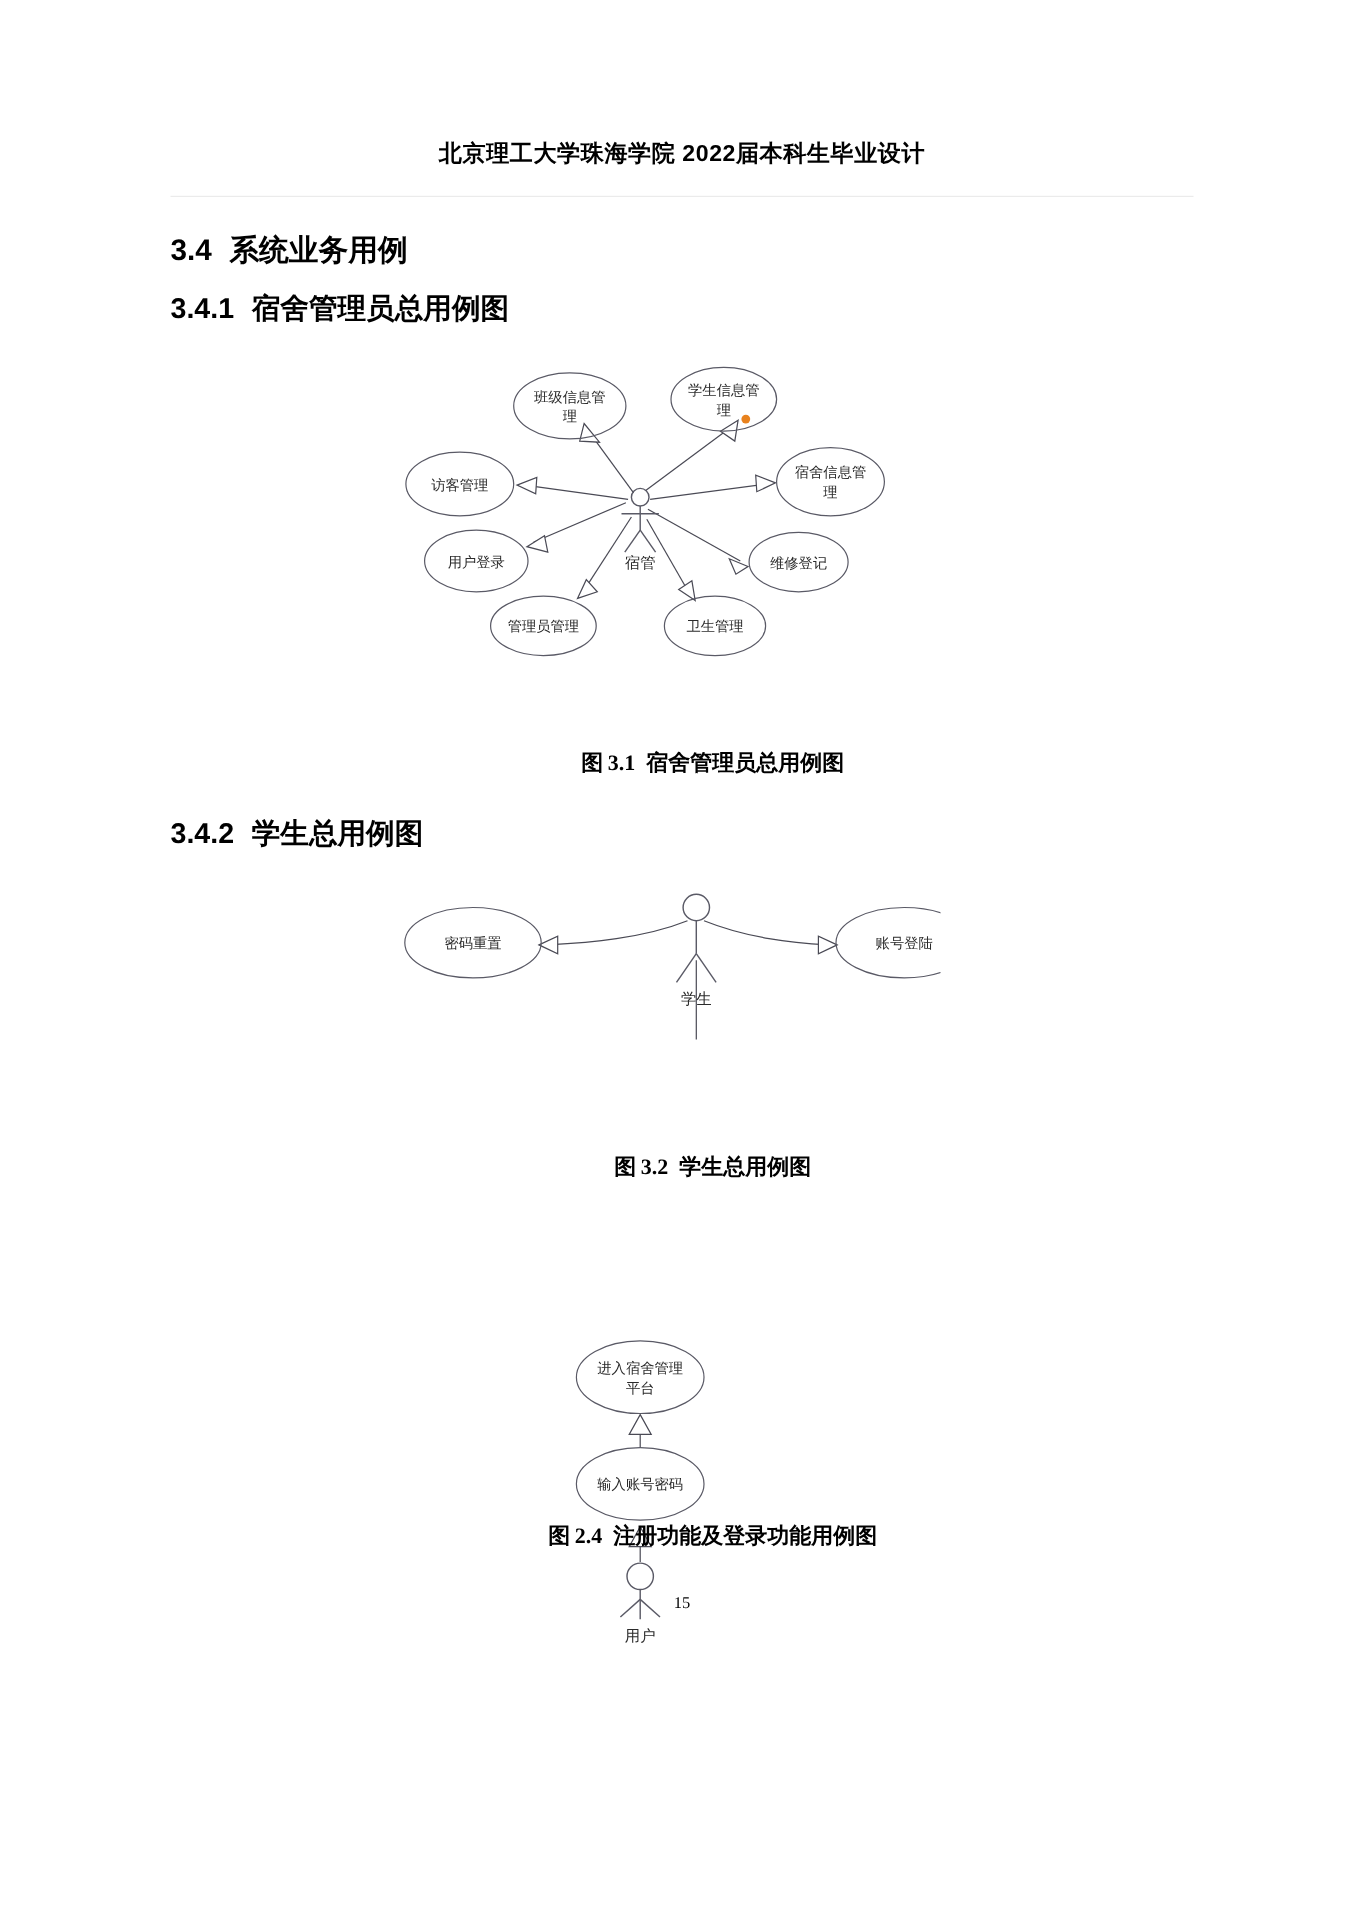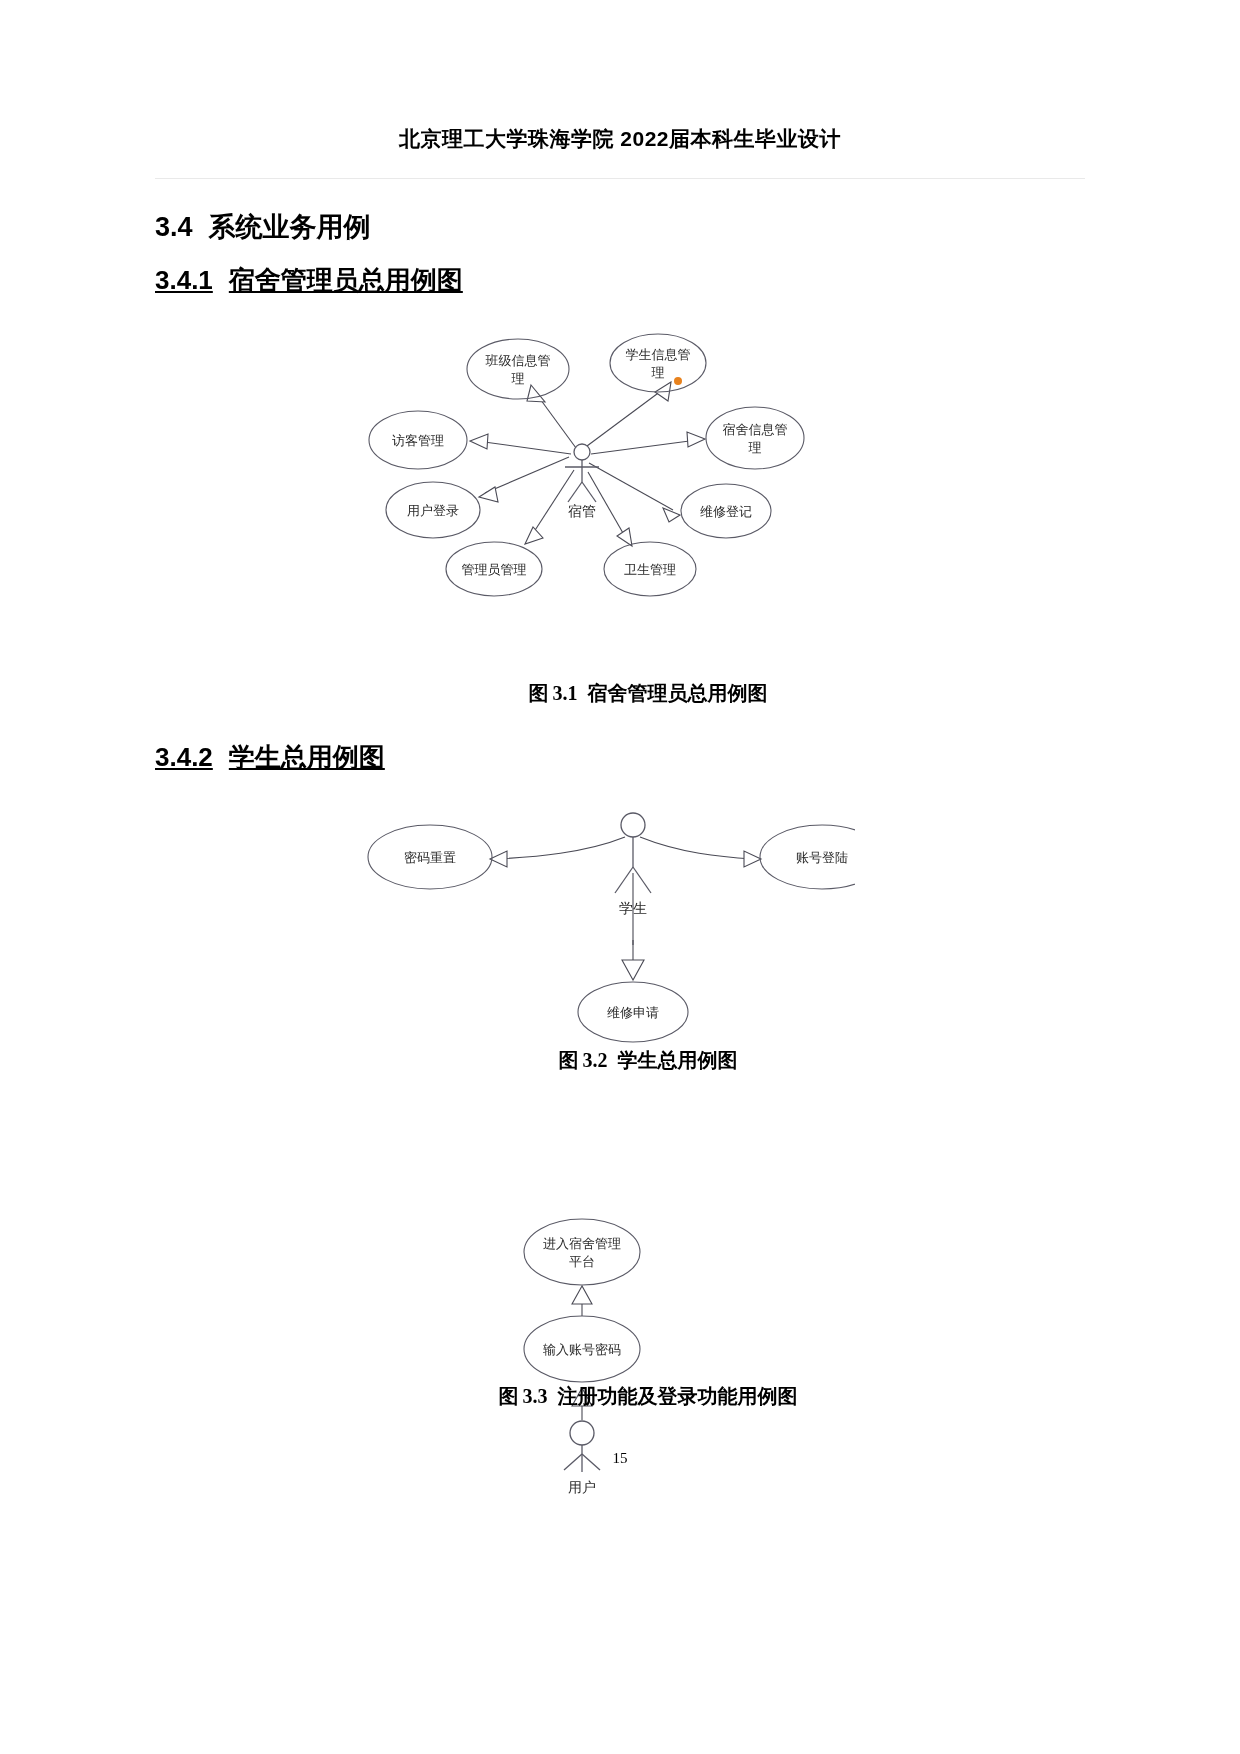--- a/index.html
+++ b/index.html
@@ -50,21 +50,20 @@
     font-size: 27px;
     white-space: nowrap;
   }
   .h3 {
     position: absolute;
     left: 155px;
     font-family: "Liberation Sans", "DejaVu Sans", sans-serif;
     font-weight: bold;
     font-size: 26px;
     white-space: nowrap;
-    text-decoration: underline;
   }
   .h2 .num, .h3 .num { margin-right: 16px; }
 
   
   .caption {
     position: absolute;
     left: 0;
     width: 1240px;
     text-align: center;
     font-family: "Liberation Sans", "DejaVu Sans", sans-serif;
@@ -243,30 +242,20 @@
         <ellipse class="ell" cx="95" cy="52" rx="62" ry="32"></ellipse>
         <text class="uc-label" x="95" y="57" text-anchor="middle">密码重置</text>
       </g>
       <g>
         <ellipse class="ell" cx="487" cy="52" rx="62" ry="32"></ellipse>
         <text class="uc-label" x="487" y="57" text-anchor="middle">账号登陆</text>
       </g>
     </svg>
   </div>
 
-  <div class="diagram" style="left:335px; top:940px;">
-    <svg width="520" height="115" viewBox="0 0 520 115" xmlns="http://www.w3.org/2000/svg">
-      <path class="lnk" d="M298,0 L298,22"></path>
-      <polygon class="arrowhead" points="298,40 287,20 309,20"></polygon>
-      <g>
-        <ellipse class="ell" cx="298" cy="72" rx="55" ry="30"></ellipse>
-        <text class="uc-label" x="298" y="77" text-anchor="middle">维修申请</text>
-      </g>
-    </svg>
-  </div>
 
   <div class="caption" style="top:1047px;">
     <span>图</span><span class="cap-num">3.2</span><span>学生总用例图</span>
   </div>
 
 
   <div class="diagram" style="left:430px; top:1384px;">
     <svg width="380" height="120" viewBox="0 0 380 120" xmlns="http://www.w3.org/2000/svg">
       <path class="lnk" d="M152,36 L152,22"></path>
       <polygon class="arrowhead" points="152,4 142,22 162,22"></polygon>
@@ -296,18 +285,18 @@
         <text class="uc-label" x="152" y="146" text-anchor="middle">输入账号密码</text>
       </g>
     </svg>
   </div>
 
   <div class="caption" style="top:1372px; left:0;">
     <span style="visibility:hidden"></span>
   </div>
 
   <div class="caption" style="top:1383px;">
-    <span>图</span><span class="cap-num">3.3</span><span>注册功能及登录功能用例图</span>
+    <span>图</span><span class="cap-num">2.4</span><span>注册功能及登录功能用例图</span>
   </div>
 
   <div class="page-number">15</div>
 
 </div>
 
 </body></html>

